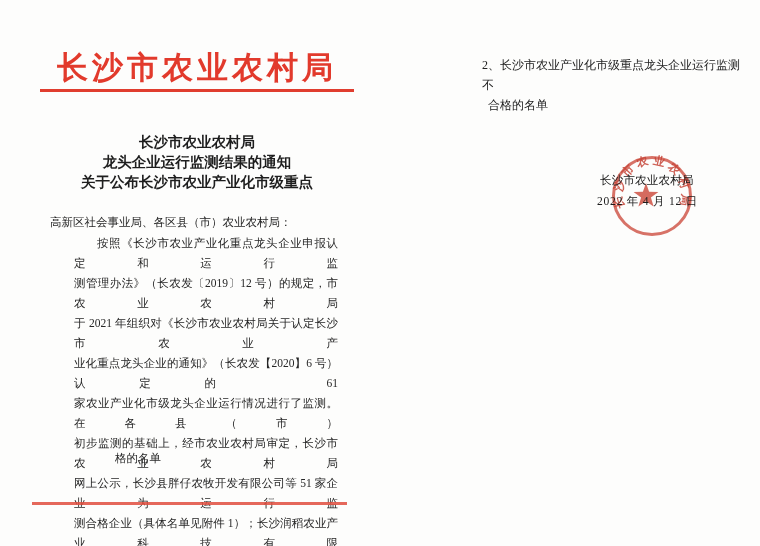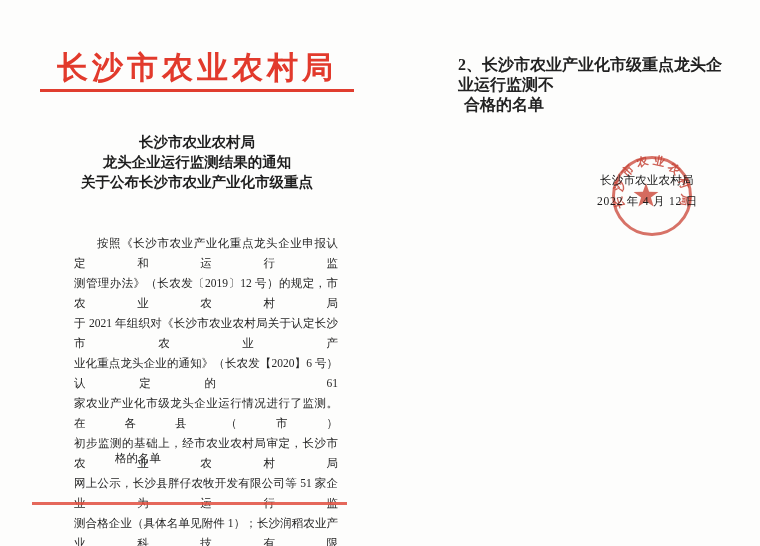--- a/index.html
+++ b/index.html
@@ -25,22 +25,22 @@
   .body-block{position:absolute;left:50px;top:233px;width:288px;font-size:11.5px;line-height:20px;}
   .bline{text-align:justify;text-align-last:justify;margin-left:24px;}
   .bline.first{text-indent:23px;}
   .attach-block{position:absolute;left:50px;top:448px;width:288px;font-size:11.5px;line-height:20px;}
   .attach-l1{text-indent:23px;text-align:justify;text-align-last:justify;}
   .attach-l2{margin-left:65px;}
   .bottom-rule{position:absolute;left:32px;top:502px;width:315px;height:3px;background:rgba(224,77,62,.85);}
 
   
   .att2-block{
-    position:absolute;left:58px;top:55px;width:268px;
-    font-size:16px;line-height:20px;font-weight:700;color:#222;
+    position:absolute;left:82px;top:55px;width:268px;
+    font-size:12px;line-height:20px;font-weight:400;color:#222;
   }
   .att2-l2{margin-left:6px;}
   .seal{position:absolute;left:210px;top:152px;width:86px;height:90px;}
   .sig-agency{
     position:absolute;left:200px;top:170px;font-size:11.5px;line-height:20px;
     color:#1c1c1c;letter-spacing:.2px;white-space:nowrap;
   }
   .sig-date{
     position:absolute;left:197px;top:191px;font-size:11.5px;line-height:20px;
     color:#1c1c1c;letter-spacing:.8px;white-space:nowrap;
@@ -56,20 +56,21 @@
     <div class="masthead">长沙市农业农村局</div>
 
     <div class="masthead-rule"></div>
 
     <div class="doc-title">
       <div>长沙市农业农村局</div>
       <div>龙头企业运行监测结果的通知</div>
       <div>关于公布长沙市农业产业化市级重点</div>
     </div>
 
+    <div class="salutation">高新区社会事业局、各区县（市）农业农村局：</div>
 
     <div class="body-block">
       <div class="bline first">按照《长沙市农业产业化重点龙头企业申报认定和运行监</div>
       <div class="bline">测管理办法》（长农发〔2019〕12 号）的规定，市农业农村局</div>
       <div class="bline">于 2021 年组织对《长沙市农业农村局关于认定长沙市农业产</div>
       <div class="bline">业化重点龙头企业的通知》（长农发【2020】6 号）认定的 61</div>
       <div class="bline">家农业产业化市级龙头企业运行情况进行了监测。在各县（市）</div>
       <div class="bline">初步监测的基础上，经市农业农村局审定，长沙市农业农村局</div>
       <div class="bline">网上公示，长沙县胖仔农牧开发有限公司等 51 家企业为运行监</div>
       <div class="bline">测合格企业（具体名单见附件 1）；长沙润稻农业产业科技有限</div>

